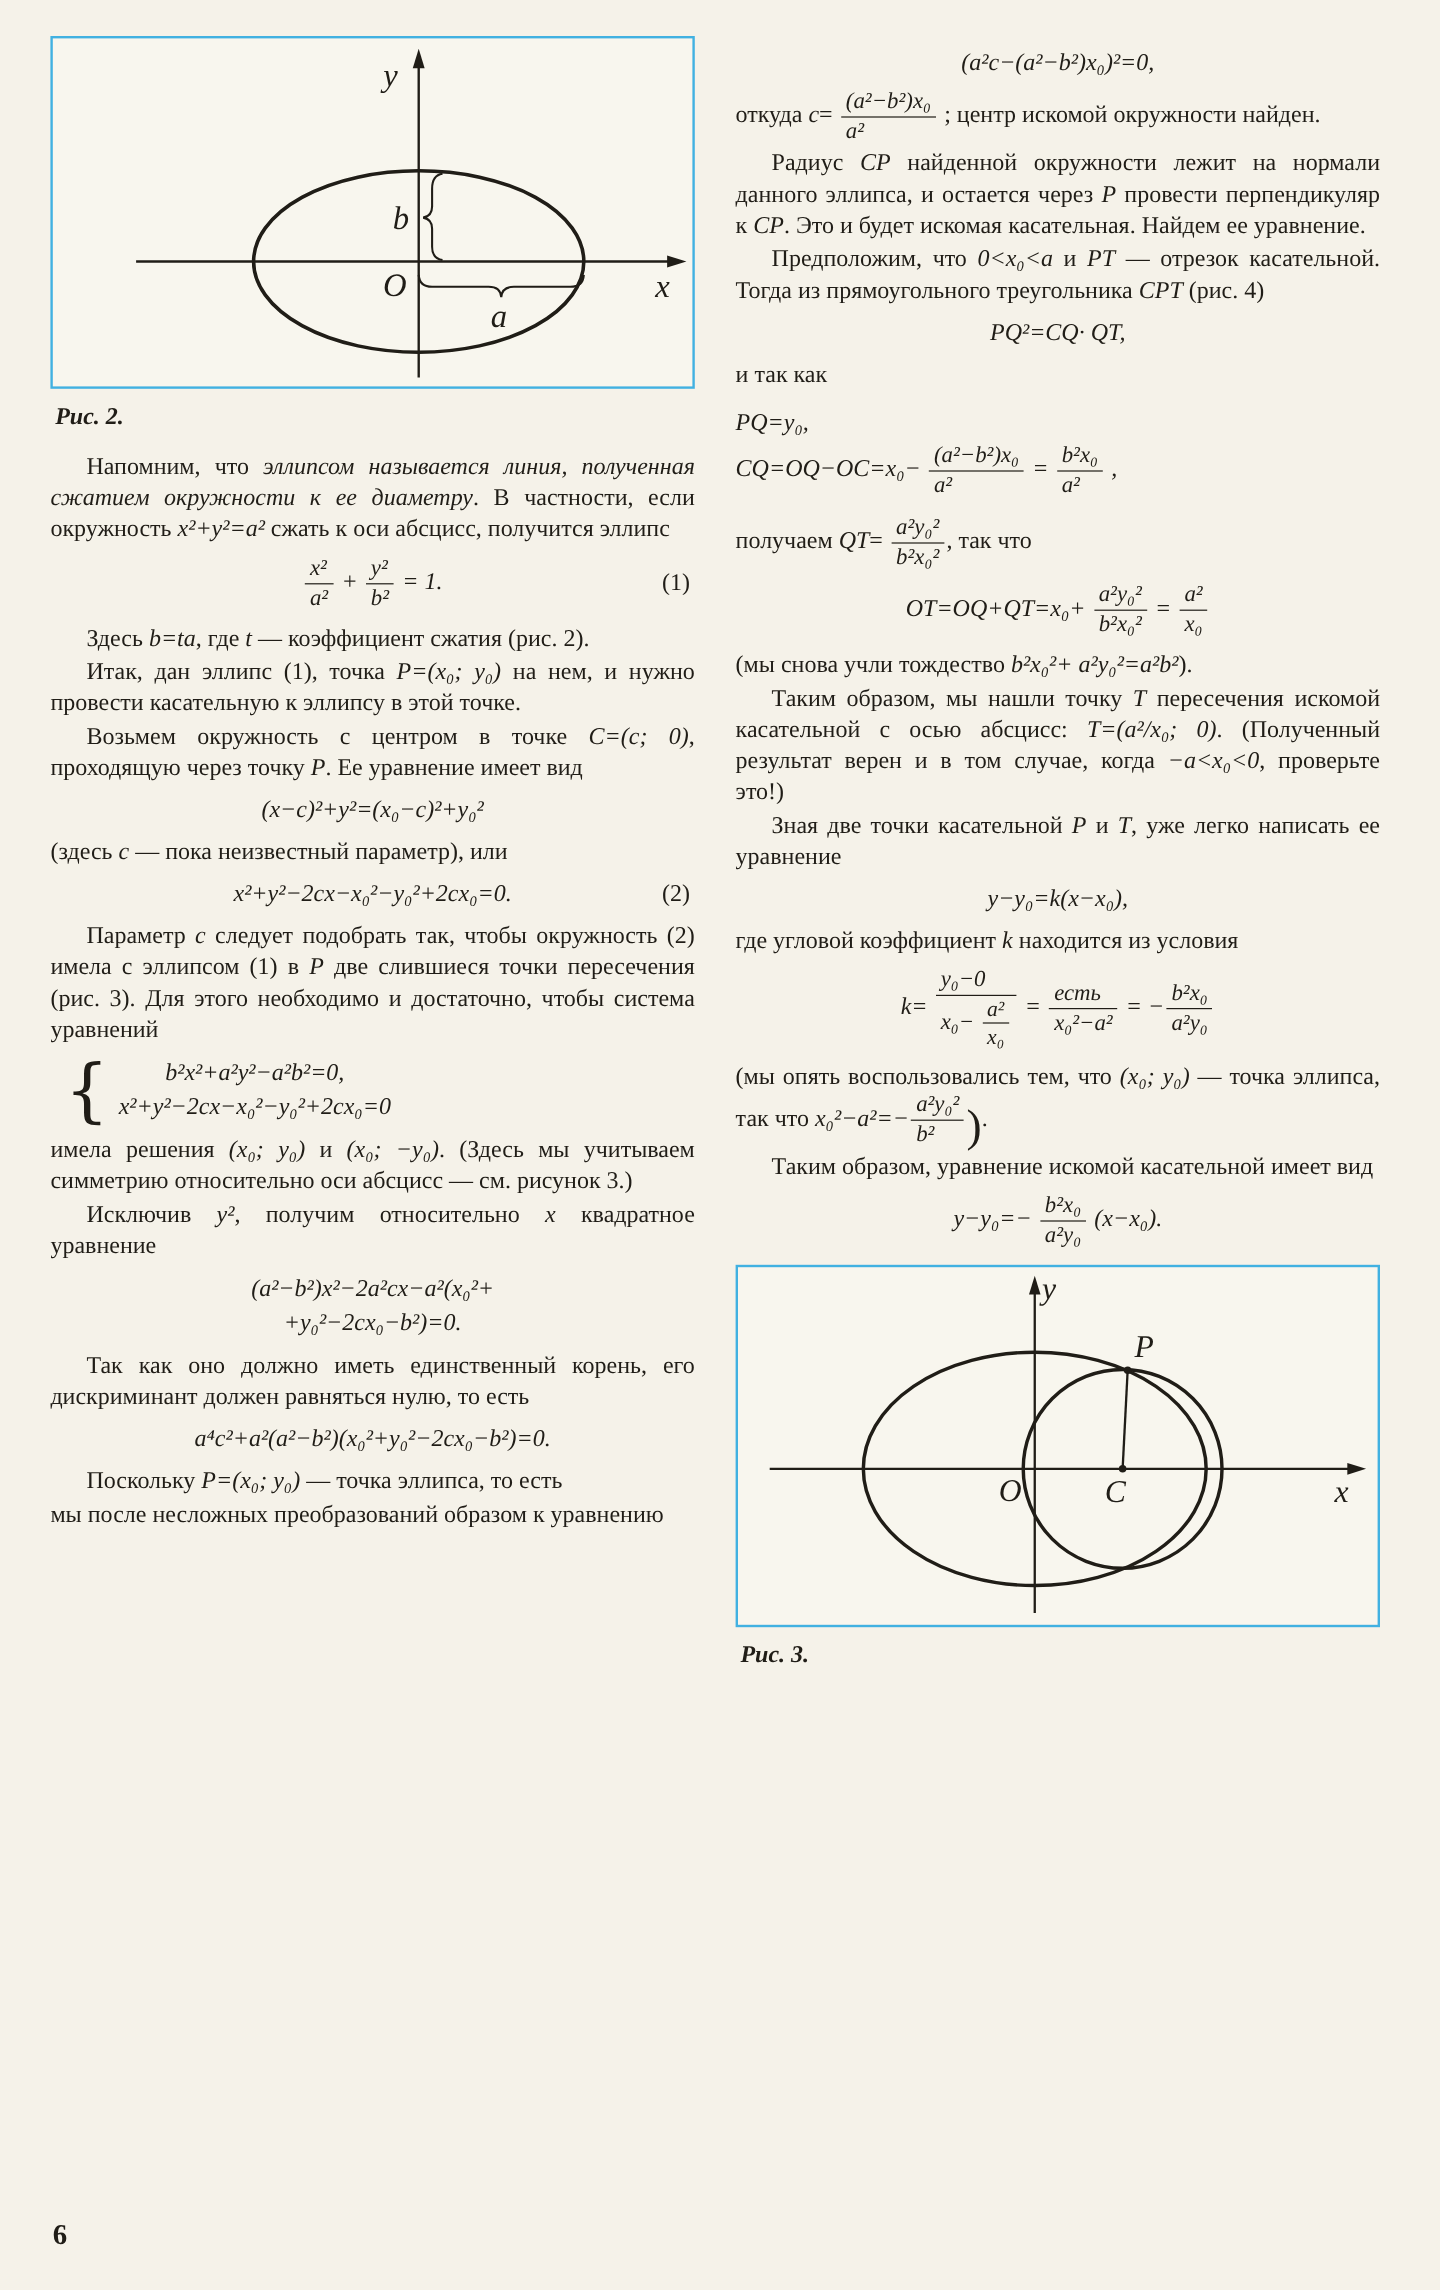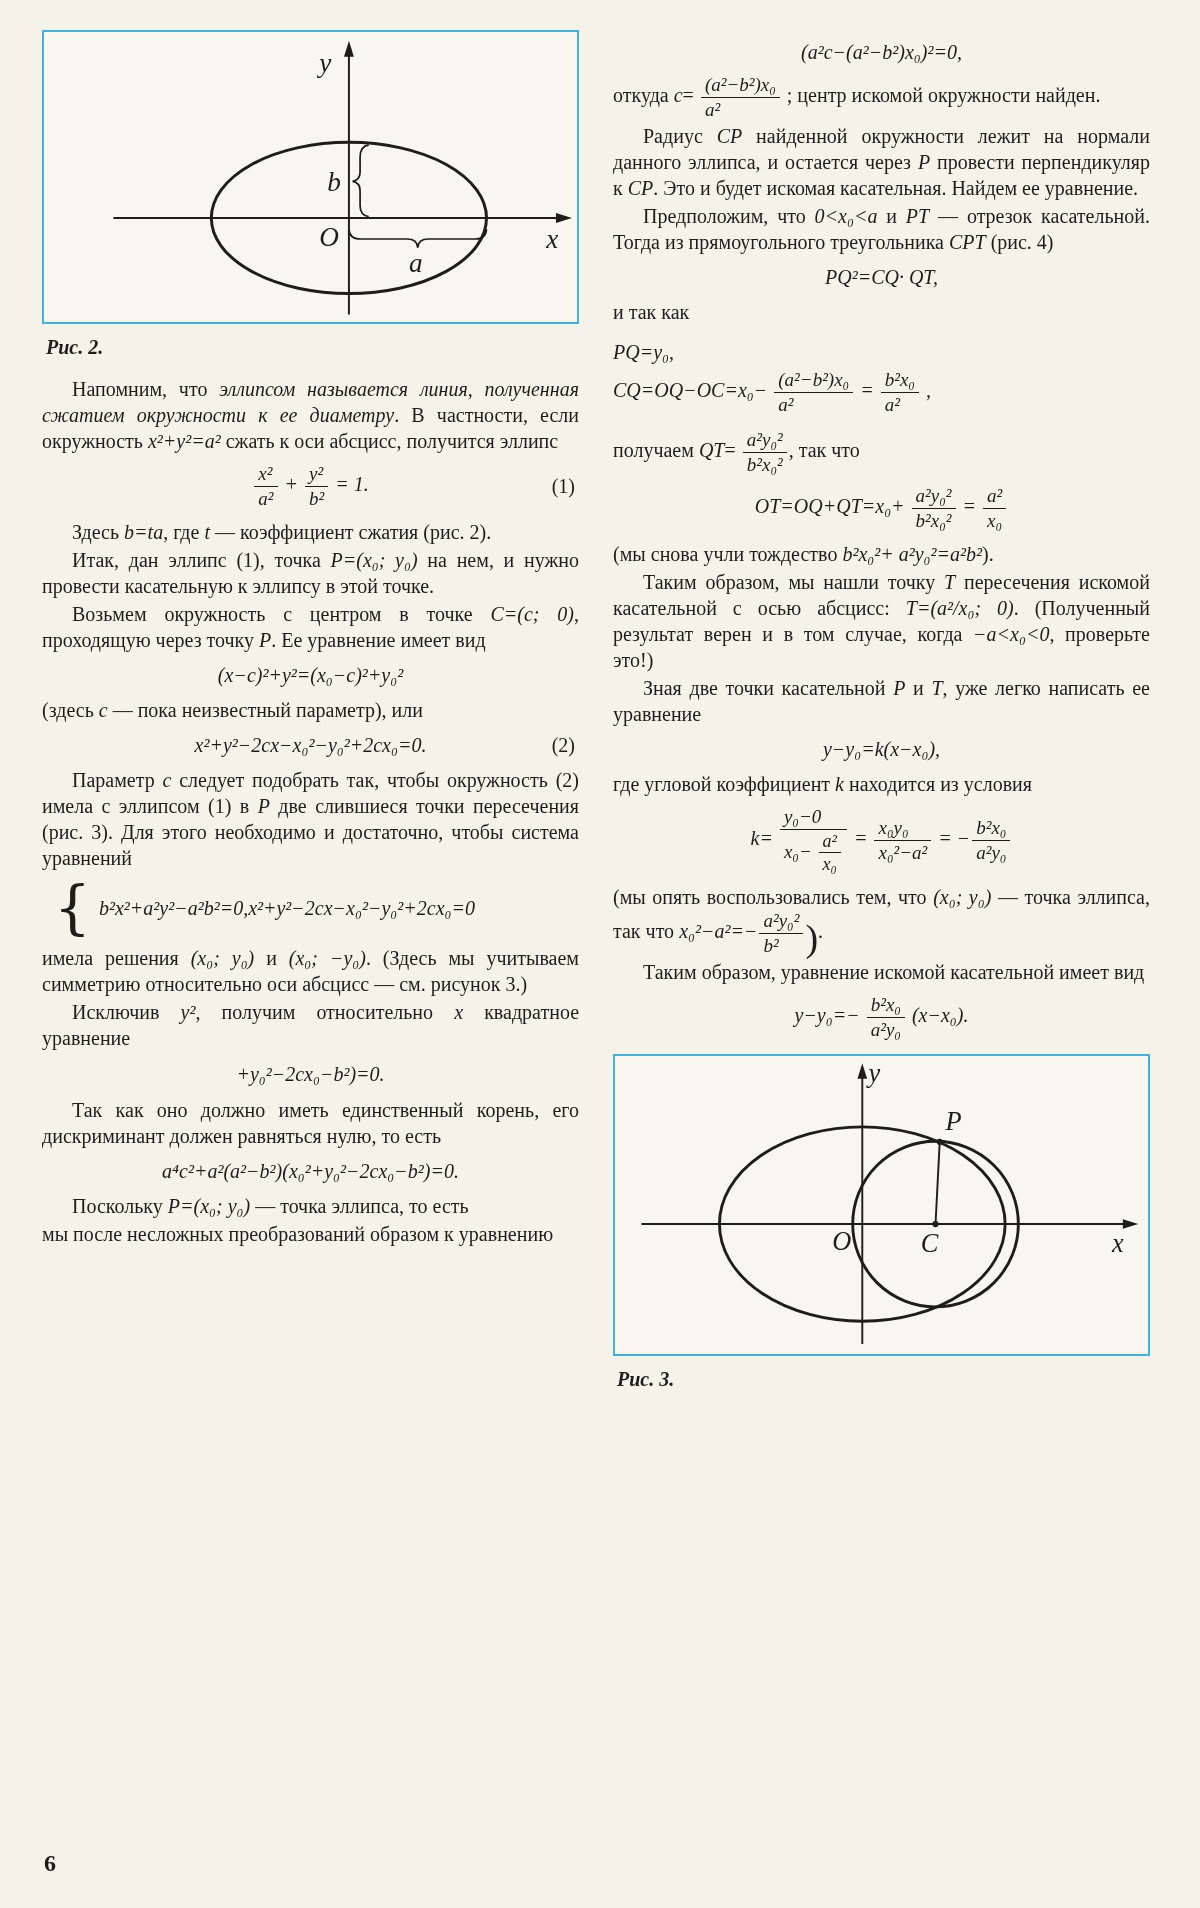--- a/index.html
+++ b/index.html
@@ -40,21 +40,21 @@
   }
   .frac{
     display:inline-block;vertical-align:middle;text-align:left;
     font-style:italic;line-height:1.15;font-size:0.95em;margin:0 2px;
   }
   .fnum{display:block;border-bottom:1.4px solid #201d17;padding:0 4px 1px 4px;}
   .fden{display:block;padding:1px 4px 0 4px;}
   .bigd{font-size:1.9em;vertical-align:-0.35em;line-height:0;}
   .system{display:flex;align-items:center;margin:8px 0;padding-left:12px;}
   .brace{font-size:58px;line-height:1;font-family:"DejaVu Serif",serif;font-weight:400;}
-  .syslines{display:inline-flex;margin-left:8px;text-align:center;}
+  .syslines{display:inline-flex;flex-direction:column;margin-left:8px;text-align:center;}
   .sysline{display:block;font-style:italic;line-height:28px;}
   .multiline{text-align:center;margin:9px 0;}
   .multiline .mline{display:block;font-style:italic;line-height:28px;}
   .leftlines{text-align:left;margin:12px 0;}
   .leftlines .mline{display:block;font-style:italic;padding:2px 0;}
   .pagenum{
     position:absolute;left:44px;bottom:32px;
     font-weight:bold;font-size:24px;
   }
 </style>
@@ -120,20 +120,21 @@
         <span class="syslines">
           <span class="sysline">b²x²+a²y²−a²b²=0,</span>
           <span class="sysline">x²+y²−2cx−x₀²−y₀²+2cx₀=0</span>
         </span>
       </div>
 
       <p class="para">имела решения <span class="it">(x₀; y₀)</span> и <span class="it">(x₀; −y₀)</span>. (Здесь мы учитываем симметрию относительно оси абсцисс — см. рисунок 3.)</p>
       <p class="para indent">Исключив <span class="it">y²</span>, получим относительно <span class="it">x</span> квадратное уравнение</p>
 
       <div class="multiline">
+        <span class="mline">(a²−b²)x²−2a²cx−a²(x₀²+</span>
         <span class="mline">+y₀²−2cx₀−b²)=0.</span>
       </div>
 
       <p class="para indent">Так как оно должно иметь единственный корень, его дискриминант должен равняться нулю, то есть</p>
 
       <div class="eqrow">
         <span class="formula">a⁴c²+a²(a²−b²)(x₀²+y₀²−2cx₀−b²)=0.</span>
       </div>
 
       <p class="para indent">Поскольку <span class="it">P=(x₀; y₀)</span> — точка эллипса, то есть</p>
@@ -173,21 +174,21 @@
       <p class="para indent">Таким образом, мы нашли точку <span class="it">T</span> пересечения искомой касательной с осью абсцисс: <span class="it">T=(a²/x₀; 0)</span>. (Полученный результат верен и в том случае, когда <span class="it">−a&lt;x₀&lt;0</span>, проверьте это!)</p>
       <p class="para indent">Зная две точки касательной <span class="it">P</span> и <span class="it">T</span>, уже легко написать ее уравнение</p>
 
       <div class="eqrow">
         <span class="formula">y−y₀=k(x−x₀),</span>
       </div>
 
       <p class="para">где угловой коэффициент <span class="it">k</span> находится из условия</p>
 
       <div class="eqrow">
-        <span class="formula">k= <span class="frac"><span class="fnum">y₀−0</span><span class="fden">x₀− <span class="frac"><span class="fnum">a²</span><span class="fden">x₀</span></span></span></span> = <span class="frac"><span class="fnum">x₀y₀</span><span class="fden">x₀²−a²</span></span> = −<span class="frac"><span class="fnum">b²x₀</span><span class="fden">a²y₀</span></span></span>
+        <span class="formula">k= <span class="frac"><span class="fnum">y₀−0</span><span class="fden">x₀− <span class="frac"><span class="fnum">a²</span><span class="fden">x₀</span></span></span></span> = <span class="frac"><span class="fnum">есть</span><span class="fden">x₀²−a²</span></span> = −<span class="frac"><span class="fnum">b²x₀</span><span class="fden">a²y₀</span></span></span>
       </div>
 
       <p class="para">(мы опять воспользовались тем, что <span class="it">(x₀; y₀)</span> — точка эллипса, так что <span class="it">x₀²−a²=−</span><span class="frac"><span class="fnum">a²y₀²</span><span class="fden">b²</span></span><span class="bigd">)</span>.</p>
       <p class="para indent">Таким образом, уравнение искомой касательной имеет вид</p>
 
       <div class="eqrow">
         <span class="formula">y−y₀=− <span class="frac"><span class="fnum">b²x₀</span><span class="fden">a²y₀</span></span> (x−x₀).</span>
       </div>
 
       <div class="figwrap" style="margin-top:14px;">

